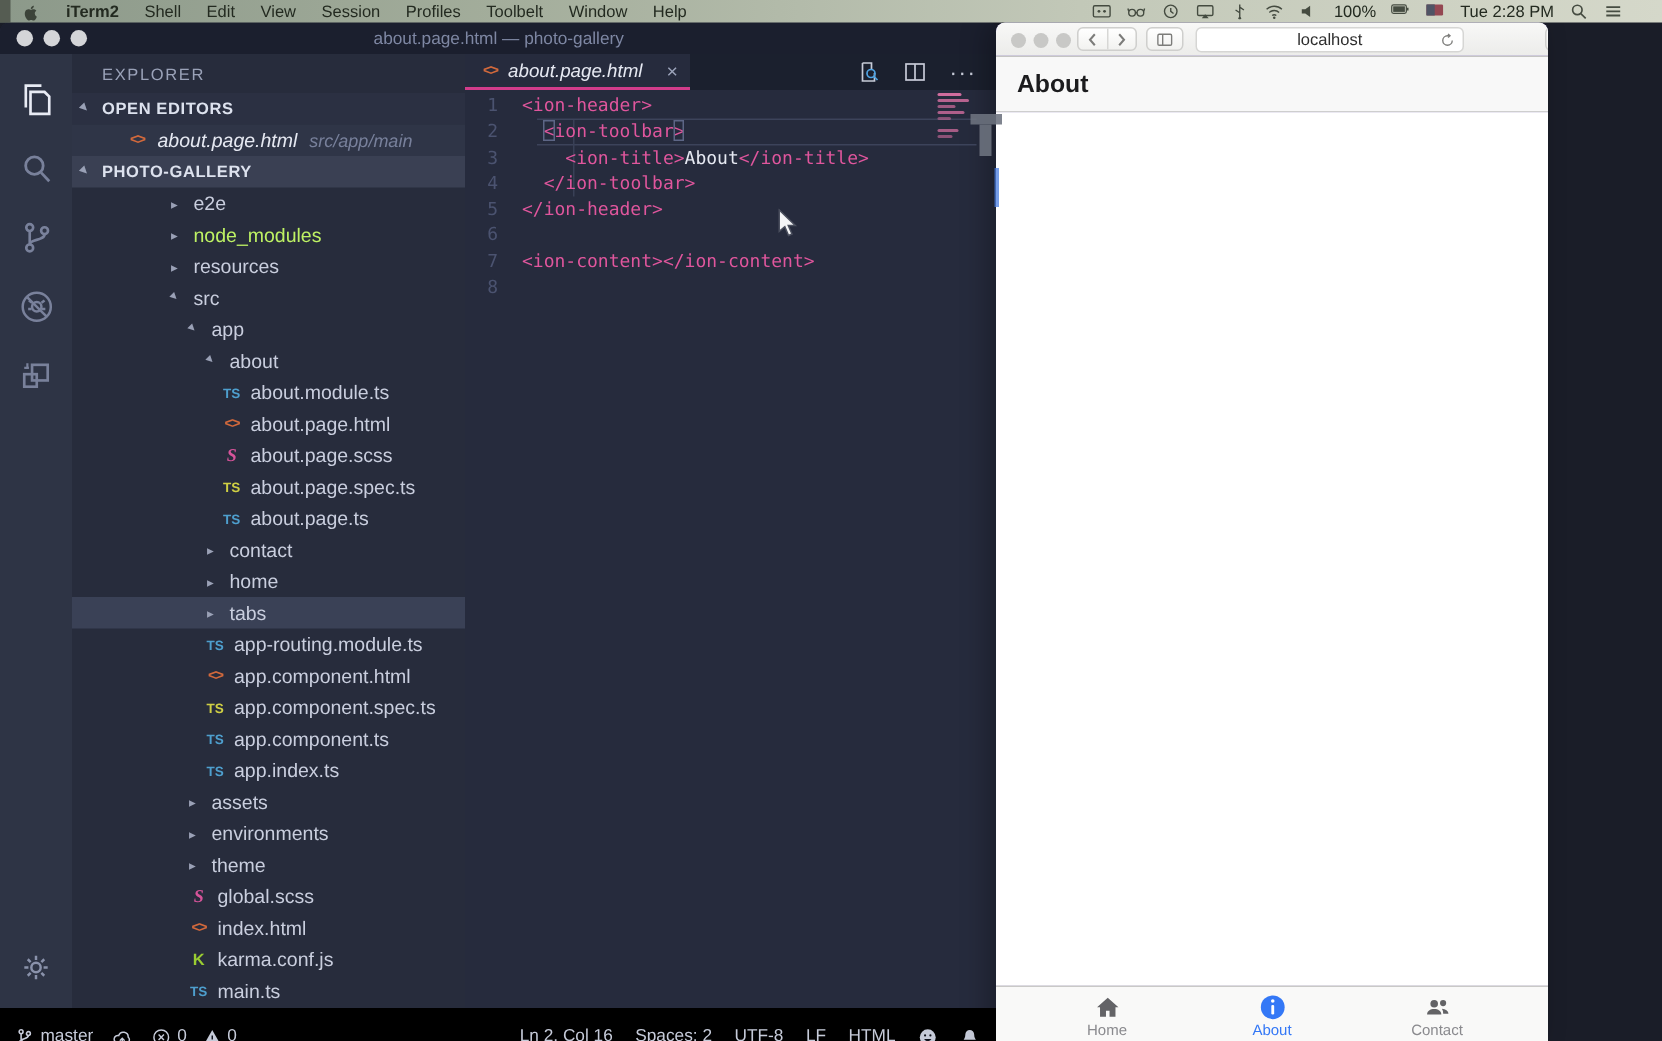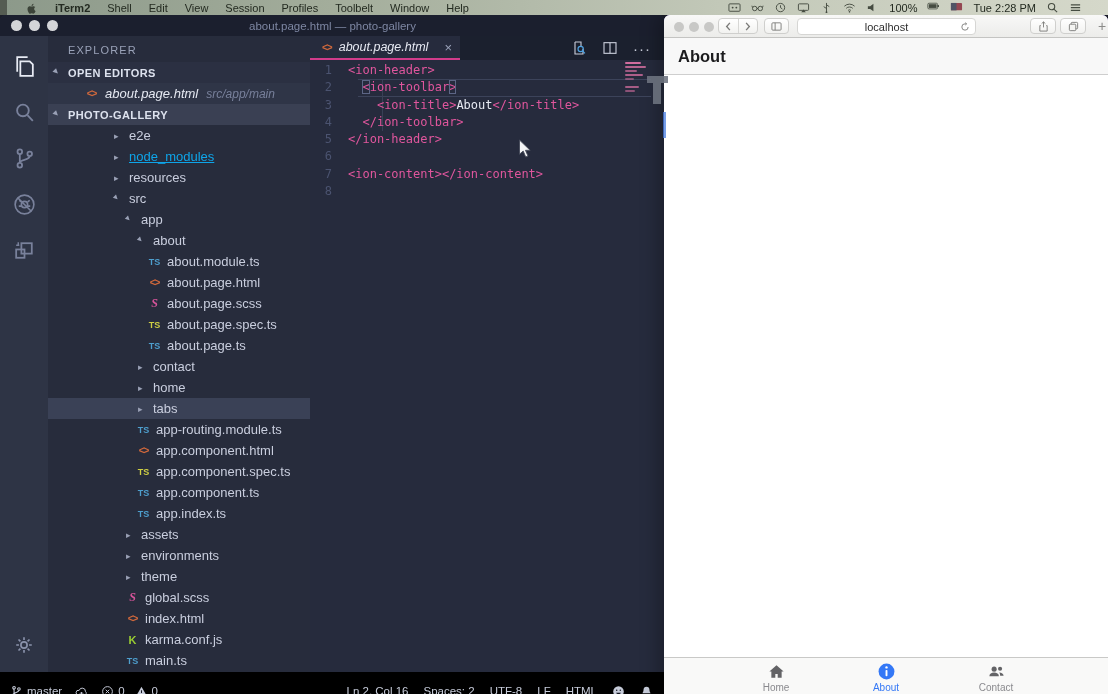--- a/index.html
+++ b/index.html
@@ -5,21 +5,21 @@
   * { margin:0; padding:0; box-sizing:border-box; }
   html,body { width:1108px; height:694px; overflow:hidden; background:#1a1d28;
               font-family:"Liberation Sans", sans-serif; }
   body { position:relative; }
   svg { display:block; }
 
   
   .menubar { position:absolute; left:0; top:0; width:1108px; height:15px;
     background:linear-gradient(90deg,#8c998a 0%,#a3ad9b 30%,#c2c8b8 65%,#d5d8ca 100%);
     display:flex; align-items:center; font-size:11px; color:#232a20; z-index:5; }
-  .mb-left { display:flex; align-items:center; gap:17px; padding-left:25px; }
+  .mb-left { display:flex; align-items:center; gap:17px; padding-left:14px; }
   .mb-item { white-space:nowrap; }
   .mb-item.app-name { font-weight:bold; }
   .mb-right { margin-left:auto; display:flex; align-items:center; gap:10px; padding-right:26px; }
   .mb-ico { width:13px; height:12px; color:#2e352b; opacity:.85; }
   .mb-text { font-size:11px; white-space:nowrap; }
   .edge-sliver { position:absolute; left:0; top:0; width:7px; height:15px; background:#3d423a; opacity:.7; }
 
   
   .vscode { position:absolute; left:0; top:15px; width:665px; height:679px;
     background:#262b3d; border-radius:6px 6px 0 0; overflow:hidden; }
@@ -49,21 +49,21 @@
   .sb-section .twisty { margin:0 4px 0 6px; }
   .sb-section.open-editors { background:#2b3042; }
   .sb-section.project { background:#3a4053; }
   .oe-row { height:21px; display:flex; align-items:center; background:#2f3547; padding-left:36px; }
   .oe-name { font-style:italic; color:#e6e9f2; margin-left:6px; }
   .oe-path { font-style:italic; color:#78809b; margin-left:8px; font-size:12px; }
   .twisty { width:10px; height:10px; color:#9aa1b6; font-size:9px; line-height:10px; display:inline-block; }
   .twisty.exp { transform:rotate(45deg); transform-origin:45% 45%; }
   .tree-row { height:21px; display:flex; align-items:center; color:#c9cede; cursor:default; }
   .tree-row.selected { background:#3a4156; }
-  .tree-row.muted .t-label { color:#0ea5e9;text-decoration:underline; }
+  .tree-row.muted .t-label { color:#bef264; }
   .t-label { margin-left:5px; white-space:nowrap; }
   .fi { width:15px; text-align:center; font-weight:bold; font-size:9px; display:inline-block; }
   .fi-ts { color:#4e9fce; } .fi-ts-spec { color:#cfcf44; }
   .fi-html { color:#d2693c; font-size:10px; letter-spacing:-1px; }
   .fi-scss { color:#d6549a; font-family:"Liberation Serif",serif; font-style:italic; font-size:12px; }
   .fi-karma { color:#9acd32; font-size:11px; }
 
   
   .editor-group { flex:1; display:flex; flex-direction:column; background:#262b3d; min-width:0; }
   .tabbar { height:24px; background:#1b202e; display:flex; align-items:stretch; }
@@ -92,21 +92,21 @@
 
   
   .statusbar { height:38px; background:#000000; color:#c6cbd9; display:flex; align-items:center;
     font-size:11.5px; padding:0 12px 0 10px; }
   .sbar-left { display:flex; align-items:center; gap:13px; }
   .sbar-right { margin-left:auto; display:flex; align-items:center; gap:15px; }
   .sbar-item { display:flex; align-items:center; gap:4px; white-space:nowrap; }
   .sbar-item svg { width:13px; height:13px; }
 
   
-  .browser { position:absolute; left:664px; top:15px; width:444px; height:679px;
+  .browser { position:absolute; left:664px; top:15px; width:368px; height:679px;
     background:#c4b5fd; border-radius:6px 6px 0 0; overflow:hidden;
     box-shadow:-6px 0 18px rgba(0,0,0,.28); }
   .b-toolbar { position:relative; height:23px;
     background:linear-gradient(#f8f8f7,#ececea); border-bottom:1px solid #c4c4c2; }
   .b-lights { position:absolute; left:10px; top:7px; display:flex; gap:5px; }
   .b-light { width:10px; height:10px; border-radius:50%; background:#c8c8c6; }
   .tb-btn { position:absolute; top:3px; height:16px; border:1px solid #cfcfcd; border-radius:4px;
     background:linear-gradient(#fff,#f2f2f0); color:#7c7c7a;
     display:flex; align-items:center; justify-content:center; }
   .tb-btn svg { width:11px; height:11px; }

